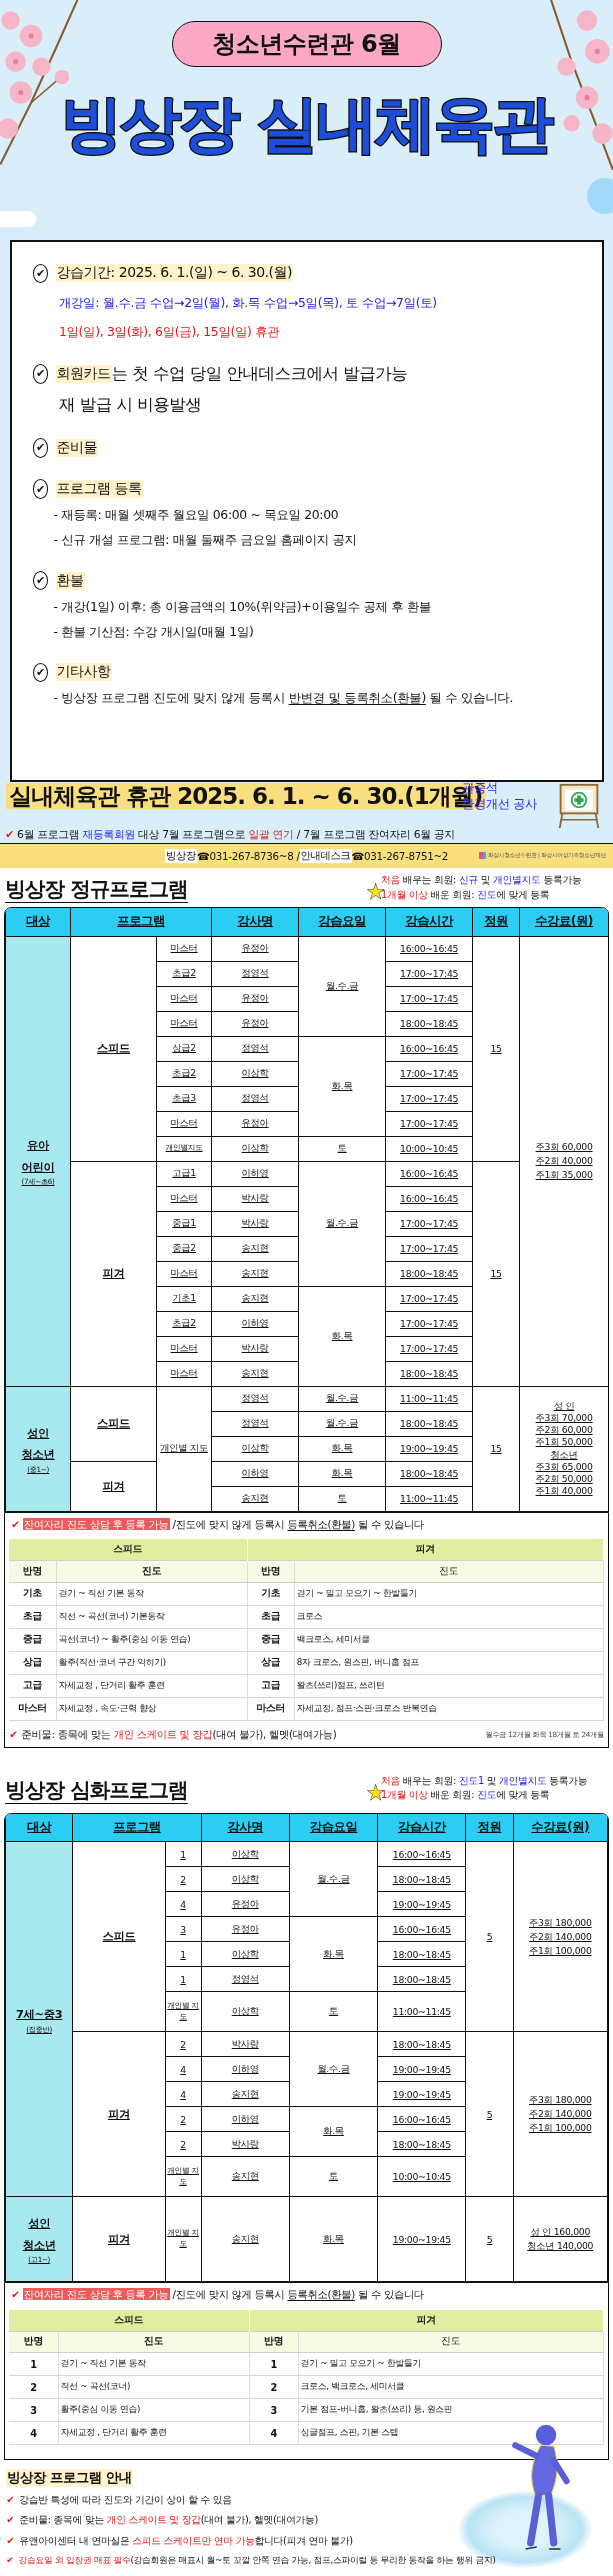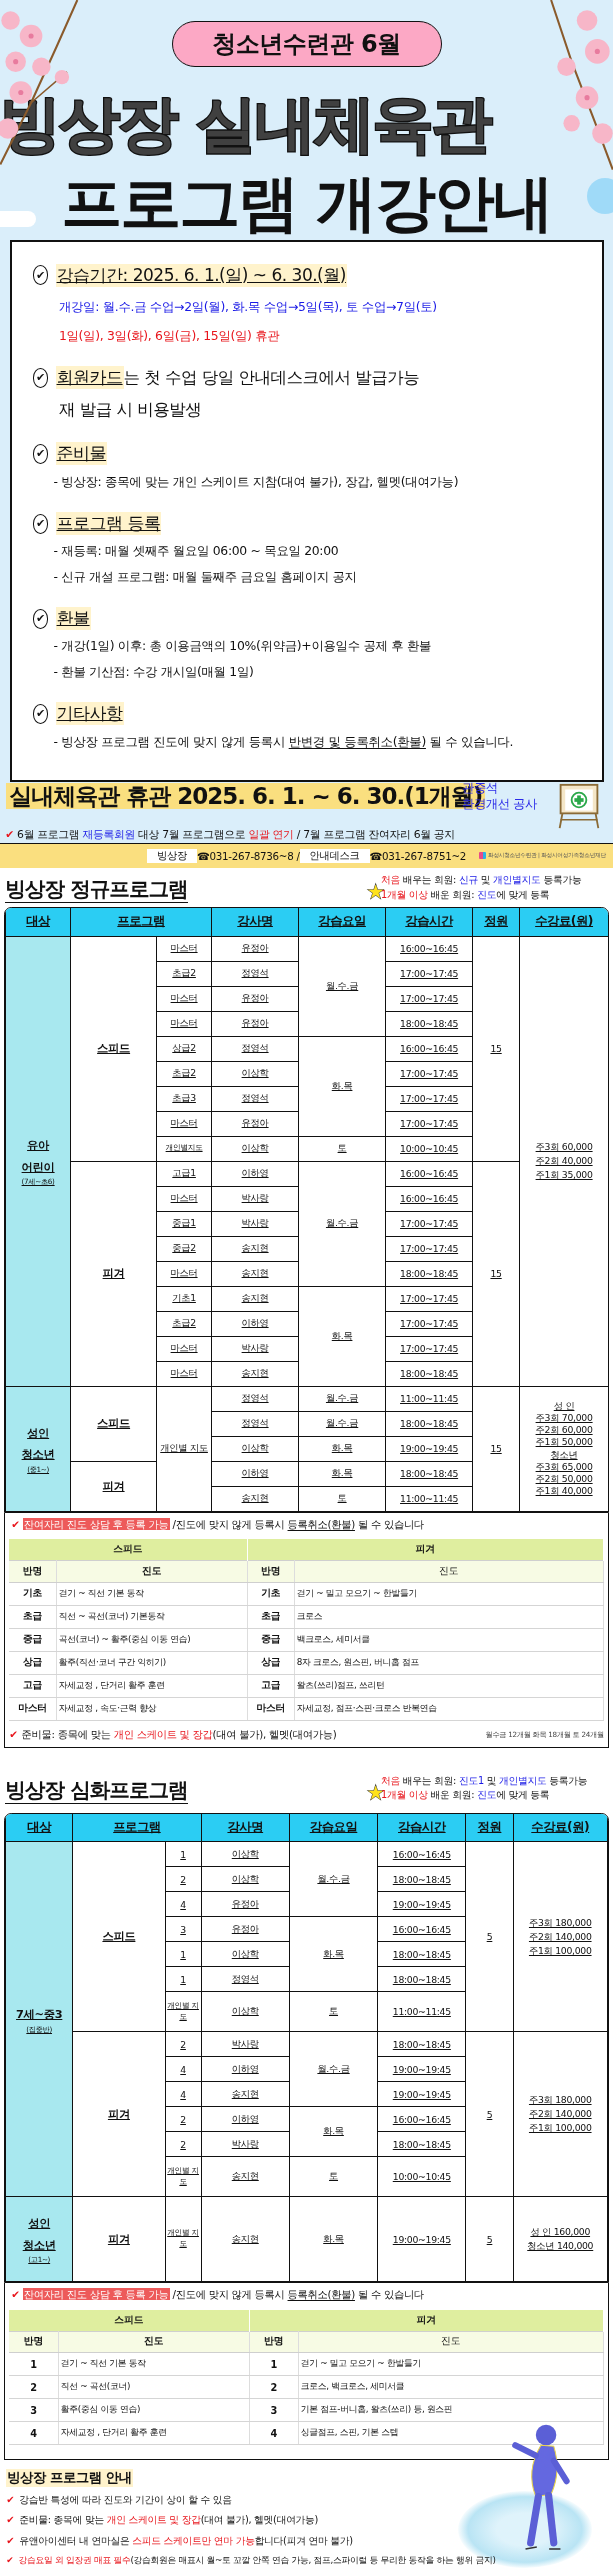--- a/index.html
+++ b/index.html
@@ -7,44 +7,44 @@
   .page { width: 613px; position: relative; }
 
   
   .hero { background: #daeefa; position: relative; padding-top: 20.6px; height: 843px; overflow: hidden; }
   .blossom { position: absolute; width: 93px; height: 185px; }
   .blossom.left { left: 0; top: 0; }
   .blossom.right { right: 0; top: 0; }
   .cloud { position: absolute; background: #fff; border-radius: 26px; }
   .pill { margin: 0 auto; width: 270px; height: 46px; background: #fca8c5; border: 1.5px solid #111; border-radius: 23px;
           display: flex; align-items: center; justify-content: center; font-size: 24px; font-weight: bold; letter-spacing: -0.5px; }
-  .title1 { text-align: left; margin-top: 20.6px; font-size: 61px; font-weight: 900; color: #404040; letter-spacing: -2.1px;
+  .title1 { text-align: center; margin-top: 20.6px; font-size: 61px; font-weight: 900; color: #1d4ed8; letter-spacing: -2.1px;
             -webkit-text-stroke: 2.6px #111; paint-order: stroke fill; line-height: 1.2; }
   .title2 { text-align: center; margin-top: 5.2px; font-size: 61px; font-weight: 900; color: #111; letter-spacing: -2.1px; line-height: 1.2; }
 
   .notice { position: absolute; left: 10.3px; top: 240px; width: 594px; height: 542px; background: #fff; border: 2.1px solid #111; padding: 15.5px 10.3px 0 20.6px; }
   .n-item { display: flex; align-items: center; margin-top: 6.2px; }
   .chk { width: 15.5px; height: 19.6px; border: 1px solid #111; border-radius: 50%; display: flex; align-items: center; justify-content: center; font-size: 11.3px; font-weight: bold; margin-right: 7.2px; flex-shrink: 0; }
-  .n-head { font-size: 17px; background: #fff3cc; padding: 0 1px; letter-spacing: -0.5px; text-decoration: underline; }
+  .n-head { font-size: 14px; background: #fff3cc; padding: 0 1px; letter-spacing: -0.5px; }
   .n-head-plain { font-size: 16.5px; letter-spacing: -0.5px; }
   .n-sub { font-size: 12.4px; margin-left: 26px; margin-top: 12px; letter-spacing: -0.3px; }
   .n-dash { font-size: 12.4px; margin-left: 20.6px; margin-top: 8.2px; letter-spacing: -0.3px; }
   .blue { color: #1a1ae6; }
   .red { color: #e8141b; }
   .u { text-decoration: underline; text-underline-offset: 2.1px; }
   .gap { height: 15.5px; }
 
   .closure { position: absolute; left: 0; top: 778px; width: 613px; height: 65px; }
   .closure-main { position: absolute; left: 6.2px; top: 5.2px; background: #fadf7f; font-size: 23px; font-weight: bold; padding: 0 3.1px; letter-spacing: -1px; line-height: 26px; }
   .closure-side { position: absolute; left: 462px; top: 2.1px; color: #2a2ae8; font-size: 12.4px; line-height: 15.5px; letter-spacing: -0.5px; }
   .closure-note { position: absolute; left: 5.2px; top: 50px; font-size: 10.8px; letter-spacing: -0.3px; }
   .sign { position: absolute; left: 554px; top: 778px; width: 52px; height: 52px; }
 
   .contact-bar { background: #fadf7f; height: 25px; display: flex; align-items: center; justify-content: center; position: relative; font-size: 10.3px; letter-spacing: -0.3px; border-top: 1.5px solid #111; }
-  .contact-bar .hl { background: #fff; padding: 0 10px; }
+  .contact-bar .hl { background: #fff; padding: 0 1px; }
   .org { position: absolute; right: 7.2px; top: 7.7px; font-size: 5.7px; color: #555; display: flex; align-items: center; gap: 2.1px; }
   .org-logo { width: 7.2px; height: 7.2px; background: linear-gradient(90deg, #e84b8a 50%, #2bb2e6 50%); border-radius: 1px; }
 
   
   .sec-head { position: relative; height: 39px; }
   .sec-title { position: absolute; left: 5.2px; top: 9.3px; font-size: 20.6px; font-weight: 900; letter-spacing: -1px; border-bottom: 1.5px solid #111; line-height: 25px; }
   .star { position: absolute; left: 366px; top: 11.3px; font-size: 21.6px; color: #ffe21a; -webkit-text-stroke: 0.5px #444; }
   .sec-note-text { position: absolute; left: 381px; top: 5.2px; font-size: 9.8px; line-height: 14.4px; letter-spacing: -0.3px; white-space: nowrap; }
 
   
@@ -122,21 +122,20 @@
       <g fill="#e87b9e">
           <circle cx="150" cy="100" r="5"></circle>
           <circle cx="130" cy="190" r="5"></circle>
         </g>
     </svg>
     <div class="cloud" style="left:-10.3px; top:211px; width:46px; height:15.5px;"></div>
     <div class="cloud" style="right:-10.3px; top:178px; width:36px; height:36px; background:#9fdaf8;"></div>
 
     <div class="pill">청소년수련관 6월</div>
     <h1 class="title1">빙상장 실내체육관</h1>
-    <h1 class="title2">프로그램 개강안내</h1>
 
     <div class="notice">
       <div class="n-item">
         <span class="chk">✔</span>
         <span class="n-head">강습기간: 2025. 6. 1.(일) ~ 6. 30.(월)</span>
       </div>
       <div class="n-sub blue">개강일: 월.수.금 수업→2일(월), 화.목 수업→5일(목), 토 수업→7일(토)</div>
       <div class="n-sub red">1일(일), 3일(화), 6일(금), 15일(일) 휴관</div>
       <div class="gap"></div>
 
@@ -145,21 +144,20 @@
         <span class="n-head">회원카드</span>
           <span class="n-head-plain">는 첫 수업 당일 안내데스크에서 발급가능</span>
       </div>
       <div class="n-head-plain" style="margin-left:26px; margin-top:9.3px;">재 발급 시 비용발생</div>
       <div class="gap"></div>
 
       <div class="n-item">
         <span class="chk">✔</span>
         <span class="n-head">준비물</span>
       </div>
-      <div class="n-dash">- 빙상장: 종목에 맞는 개인 스케이트 지참(대여 불가), 장갑, 헬멧(대여가능)</div>
       <div class="gap"></div>
 
       <div class="n-item">
         <span class="chk">✔</span>
         <span class="n-head">프로그램 등록</span>
       </div>
       <div class="n-dash">- 재등록: 매월 셋째주 월요일 06:00 ~ 목요일 20:00</div>
       <div class="n-dash">- 신규 개설 프로그램: 매월 둘째주 금요일 홈페이지 공지</div>
       <div class="gap"></div>
 

